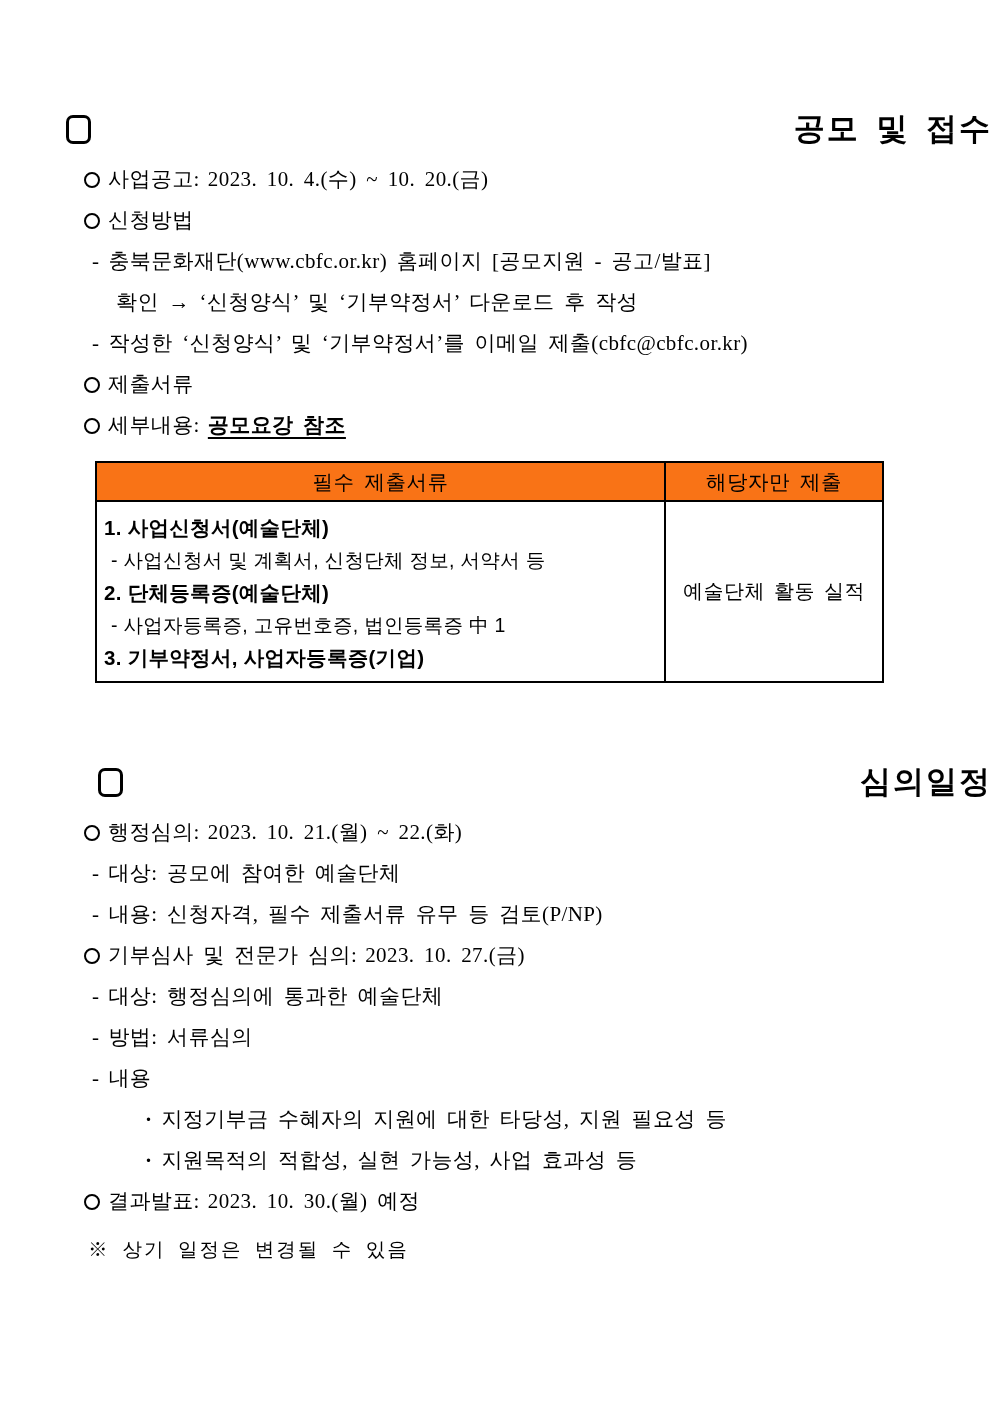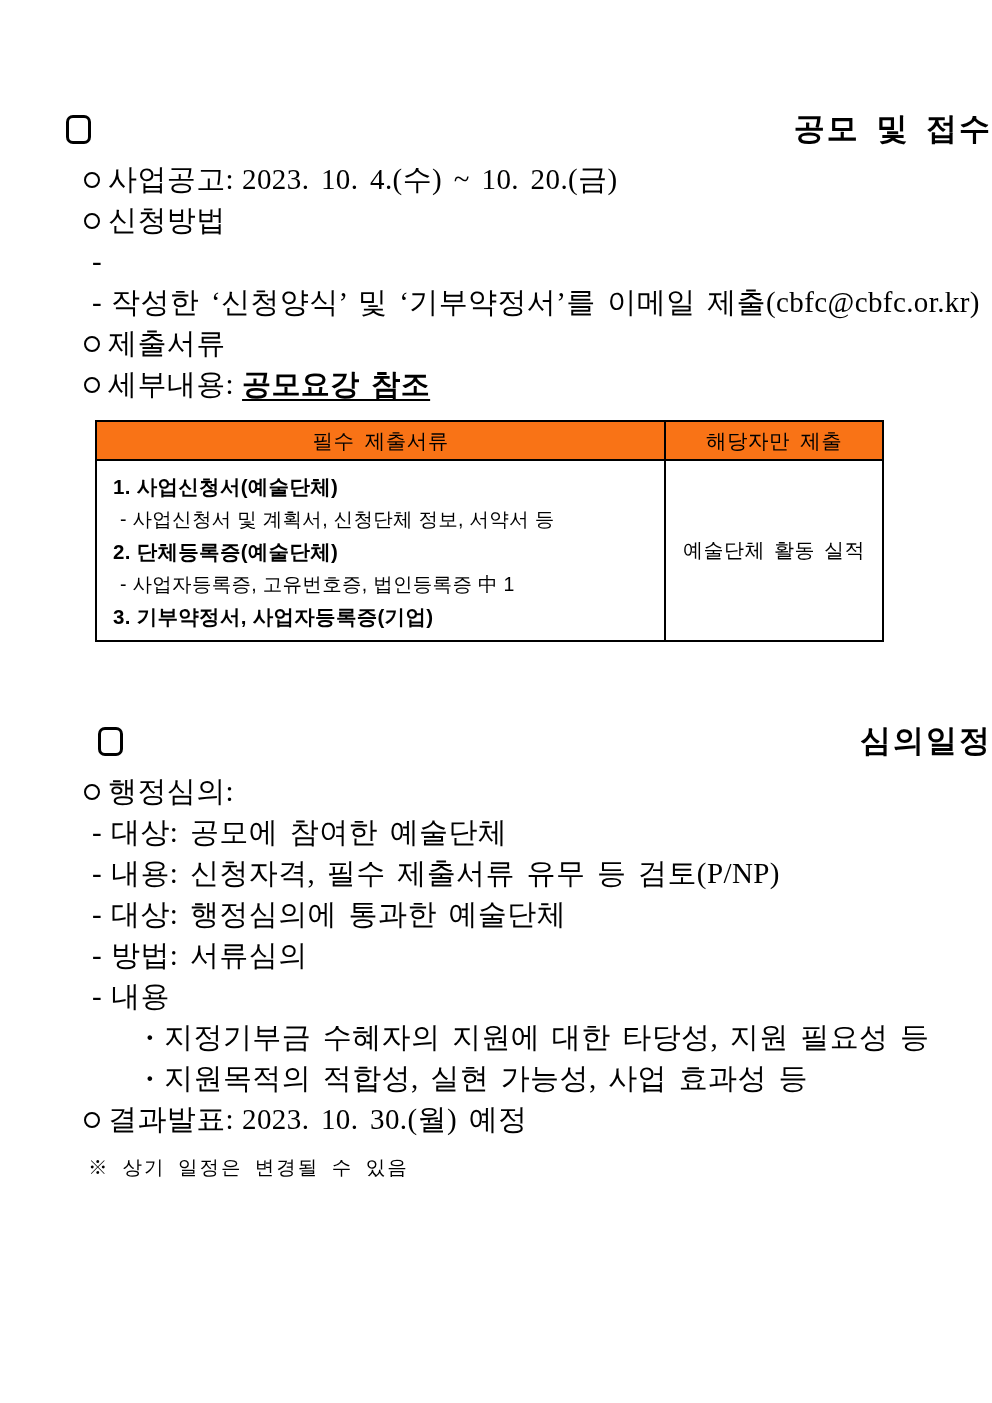--- a/index.html
+++ b/index.html
@@ -22,21 +22,21 @@
   }
   .sq {
     flex:none; width:25px; height:29px;
     border:3px solid #000; border-radius:7px;
     background:#fff;
   }
 
   
   .line {
     display:flex; align-items:center;
-    font-size:29px; line-height:29px;
+    font-size:21px; line-height:29px;
     margin-bottom:12px;
     letter-spacing:0.4px; word-spacing:4px;
   }
   .l1 { margin-left:84px; gap:8px; }     
   .l2 { margin-left:92px; gap:9px; }     
   .l2c { margin-left:116px; }            
   .l3 { margin-left:145px; gap:9px; }    
 
   .circle {
     flex:none; width:16px; height:16px;
@@ -55,21 +55,21 @@
     border-collapse:collapse;
     font-family:"Liberation Sans", sans-serif;
     font-size:20px; color:#000;
   }
   table.docs th, table.docs td { border:2px solid #000; }
   table.docs th {
     background:#f97316; height:39px;
     font-weight:normal; font-size:20.5px;
     letter-spacing:0.5px; word-spacing:4px;
   }
-  td.req { width:585px; padding:9px 10px 7px 16px; vertical-align:middle; }
+  td.req { width:585px; padding:9px 10px 7px 7px; vertical-align:middle; }
   td.app { width:224px; text-align:center; vertical-align:middle; letter-spacing:0.5px; word-spacing:3px; }
   .row-title { font-weight:bold; font-size:20.5px; line-height:33px; letter-spacing:0.3px; }
   .row-sub   { font-size:19.5px; line-height:32px; padding-left:7px; letter-spacing:0.3px; }
 
   
   .sec2 { margin-top:81px;padding-left:32px; }
 
   
   .footnote {
     display:flex; align-items:center; gap:13px;
@@ -95,22 +95,26 @@
   </div>
 
 
   <div class="line l1">
     <span class="circle"></span>
     <span>신청방법</span>
   </div>
 
   <div class="line l2">
     <span class="dash">-</span>
-  </div>
-
+    <span>충북문화재단(www.cbfc.or.kr) 홈페이지 [공모지원 - 공고/발표]</span>
+  </div>
+
+  <div class="line l2c">
+    <span>확인 → ‘신청양식’ 및 ‘기부약정서’ 다운로드 후 작성</span>
+  </div>
 
   <div class="line l2">
     <span class="dash">-</span>
     <span>작성한 ‘신청양식’ 및 ‘기부약정서’를 이메일 제출(cbfc@cbfc.or.kr)</span>
   </div>
 
   <div class="line l1">
     <span class="circle"></span>
     <span>제출서류</span>
   </div>
@@ -143,32 +147,38 @@
   </table>
 
   <div class="sec-header sec2">
     <span class="sq"></span>
     <span>심의일정</span>
   </div>
 
   <div class="line l1">
     <span class="circle"></span>
     <span>행정심의:</span>
+    <span>2023. 10. 21.(월) ~ 22.(화)</span>
   </div>
 
   <div class="line l2">
     <span class="dash">-</span>
     <span>대상: 공모에 참여한 예술단체</span>
   </div>
 
   <div class="line l2">
     <span class="dash">-</span>
     <span>내용: 신청자격, 필수 제출서류 유무 등 검토(P/NP)</span>
   </div>
 
+  <div class="line l1">
+    <span class="circle"></span>
+    <span>기부심사 및 전문가 심의:</span>
+    <span>2023. 10. 27.(금)</span>
+  </div>
 
   <div class="line l2">
     <span class="dash">-</span>
     <span>대상: 행정심의에 통과한 예술단체</span>
   </div>
 
   <div class="line l2">
     <span class="dash">-</span>
     <span>방법: 서류심의</span>
   </div>

